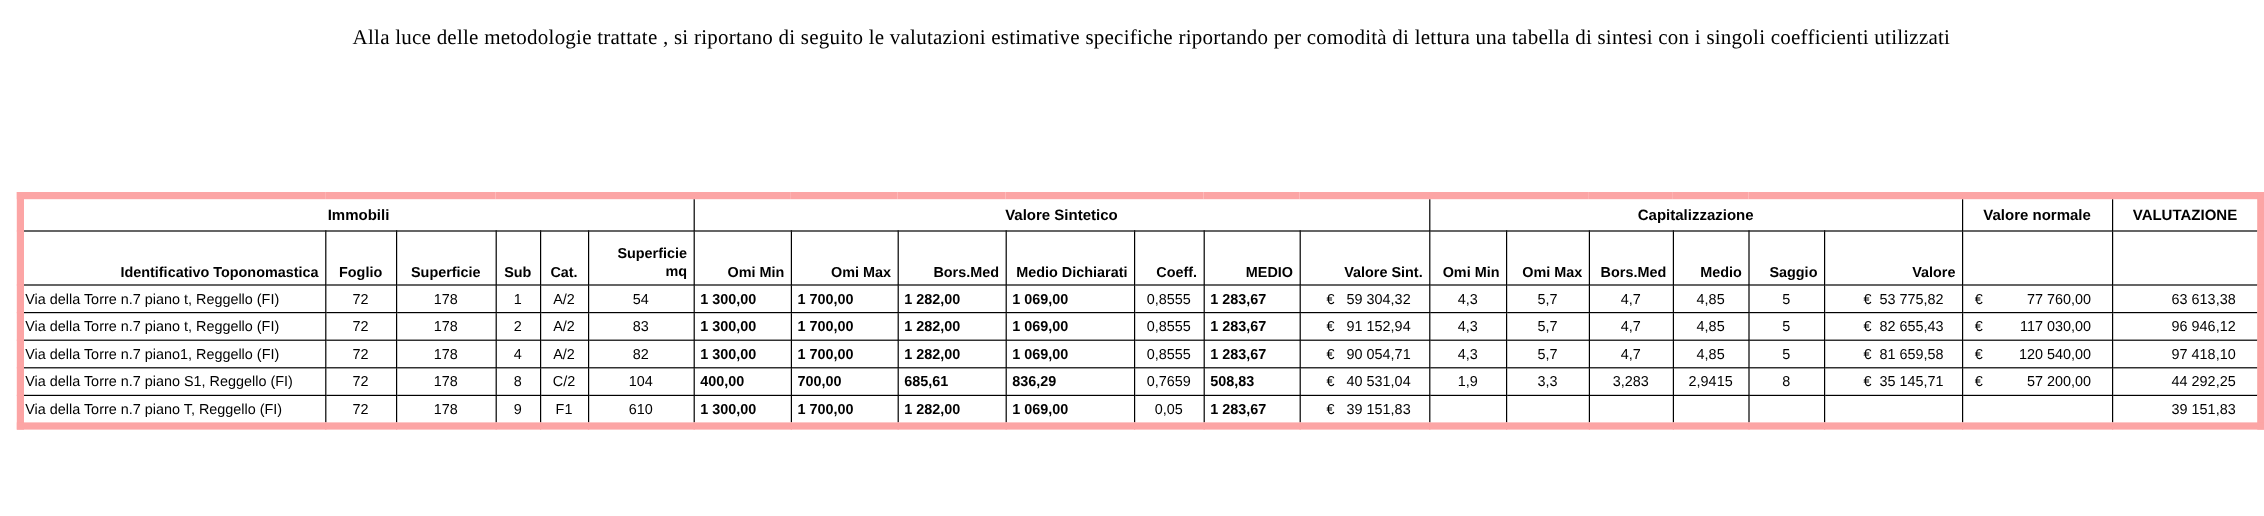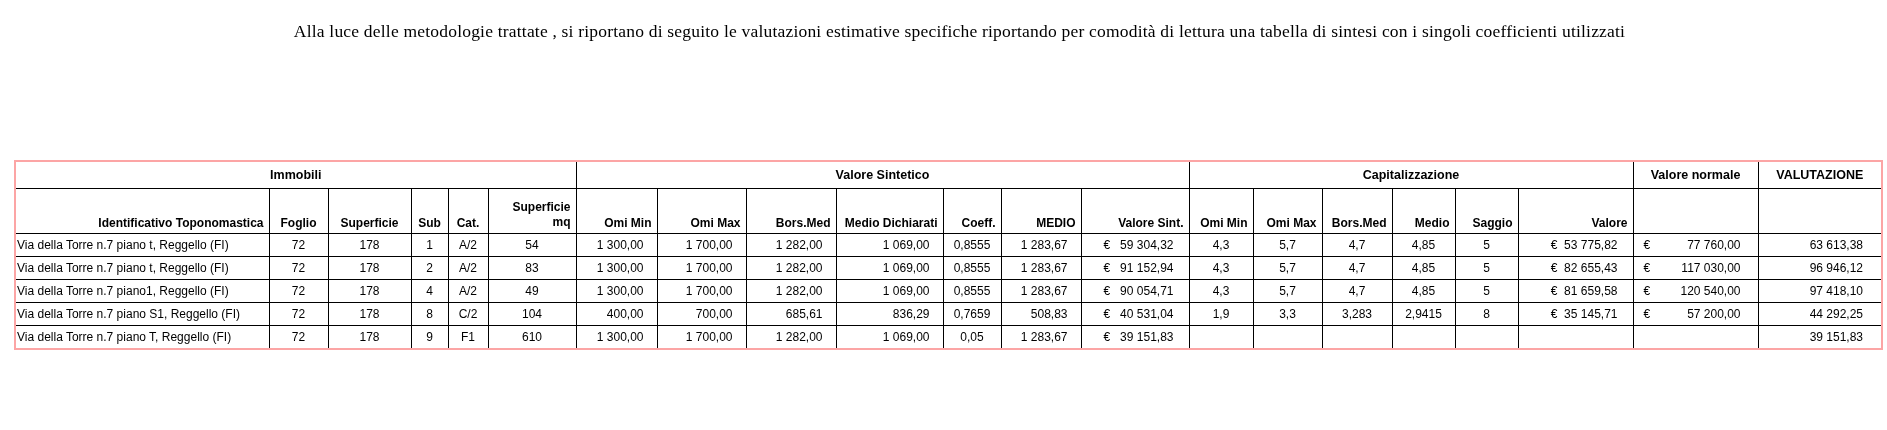--- a/index.html
+++ b/index.html
@@ -8,34 +8,34 @@
     font-family:"Liberation Sans", sans-serif; color:#000;
   }
   .title {
     position:absolute; top:21px; left:16px; width:100%;
     text-align:center; font-family:"Liberation Serif", serif;
     font-size:17.5px; color:#000; letter-spacing:0.2px;
   }
   table.val {
     position:absolute; left:14px; top:160px; width:1868px;
     border-collapse:collapse; table-layout:fixed;
-    border:2px solid #fca5a5; background:#fff;
+    border:6px solid #fca5a5; background:#fff;
   }
   .val th, .val td {
     border:1px solid #000; font-size:12px; color:#000;
     padding:0 5px; overflow:hidden; white-space:nowrap;
   }
   .grp-row th { height:26px; font-weight:bold; text-align:center; vertical-align:middle; font-size:12.5px; }
   .hdr-row th { height:38px; font-weight:bold; text-align:right; vertical-align:bottom; padding:3px 5px; }
   .hdr-row th.hc { text-align:center; }
   .hdr-row th.pre { white-space:pre-line; line-height:1.25; }
   tbody td { height:22px; vertical-align:middle; }
   td.l { text-align:left;  padding-left:1px; }
   td.c { text-align:center; }
-  td.r { text-align:right; padding-right:13px; }
+  td.r { padding-right:13px;font-weight:bold; }
   td.cur { text-align:right; padding-right:15px; }
   td.acct { padding:0; }
   td.acct .wrap { display:flex; justify-content:space-between; align-items:center; padding:0 17px 0 10px; }
   td.valu { text-align:right; padding-right:18px; font-weight:normal; }
 </style>
 </head>
 <body>
 
 <div class="title">Alla luce delle metodologie trattate , si riportano di seguito  le valutazioni estimative specifiche riportando per comodità di lettura una tabella di sintesi con i singoli coefficienti utilizzati</div>
 
@@ -154,21 +154,21 @@
     </td>
     <td class="valu">96 946,12</td>
   </tr>
 
   <tr>
     <td class="l">Via  della Torre n.7 piano1, Reggello (FI)</td>
     <td class="c">72</td>
     <td class="c">178</td>
     <td class="c">4</td>
     <td class="c">A/2</td>
-    <td class="c">49</td>
+    <td class="c">82</td>
     <td class="r">1 300,00</td>
     <td class="r">1 700,00</td>
     <td class="r">1 282,00</td>
     <td class="r">1 069,00</td>
     <td class="c">0,8555</td>
     <td class="r">1 283,67</td>
     <td class="cur">€&nbsp;&nbsp; 90 054,71</td>
     <td class="c">4,3</td>
     <td class="c">5,7</td>
     <td class="c">4,7</td>

